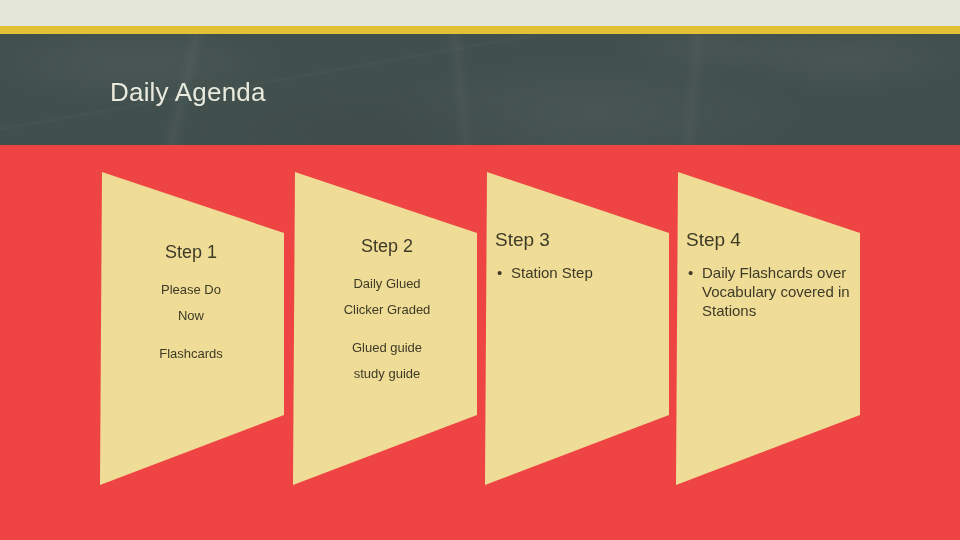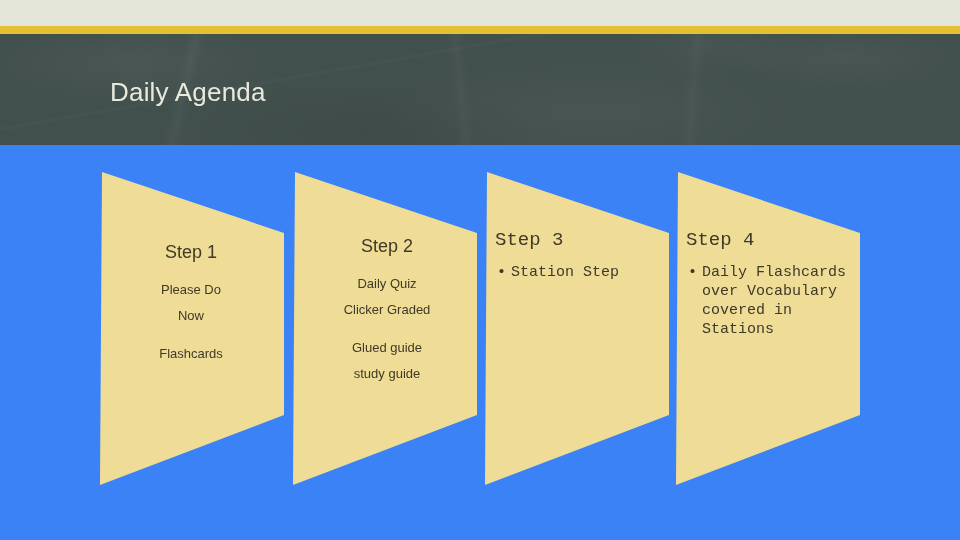--- a/index.html
+++ b/index.html
@@ -14,21 +14,21 @@
     background: #e5e6da;
     font-family: "Liberation Sans", sans-serif;
     position: relative;
   }
 
   #slide {
     position: absolute;
     left: 0; top: 0;
     width: 960px;
     height: 540px;
-    background: #3b82f6;
+    background: #ef4444;
     overflow: hidden;
   }
 
   
   .top-strip {
     position: absolute;
     left: 0; top: 0;
     width: 960px;
     height: 26px;
     background: #e5e6da;
@@ -135,21 +135,20 @@
     height: 12px;
   }
 
   
   .chev-text.centered {
     text-align: center;
   }
   
   .chev-text.lefty {
     text-align: left;
-    font-family: Liberation Mono, monospace;
   }
   .bullet-list {
     margin: 0;
     padding: 0;
     list-style: none;
   }
   .bullet-list li {
     position: relative;
     padding-left: 16px;
     font-size: 15px;
@@ -211,21 +210,21 @@
 
     <div class="chevron" id="chev-2">
       <div class="shape">
         <svg viewBox="0 0 196 395" preserveAspectRatio="none" aria-hidden="true">
           <polygon class="chev-body" points="6,27 188,88 188,270 4,340"></polygon>
         </svg>
       </div>
       <div class="chev-text centered">
         <p class="chev-head">Step 2</p>
         <div class="chev-gap"></div>
-        <p class="chev-line">Daily Quiz</p>
+        <p class="chev-line">Daily Glued</p>
         <p class="chev-line">Clicker Graded</p>
         <div class="chev-gap"></div>
         <p class="chev-line">Glued guide</p>
         <p class="chev-line">study guide</p>
       </div>
     </div>
 
     <div class="chevron" id="chev-3">
       <div class="shape">
         <svg viewBox="0 0 196 395" preserveAspectRatio="none" aria-hidden="true">

